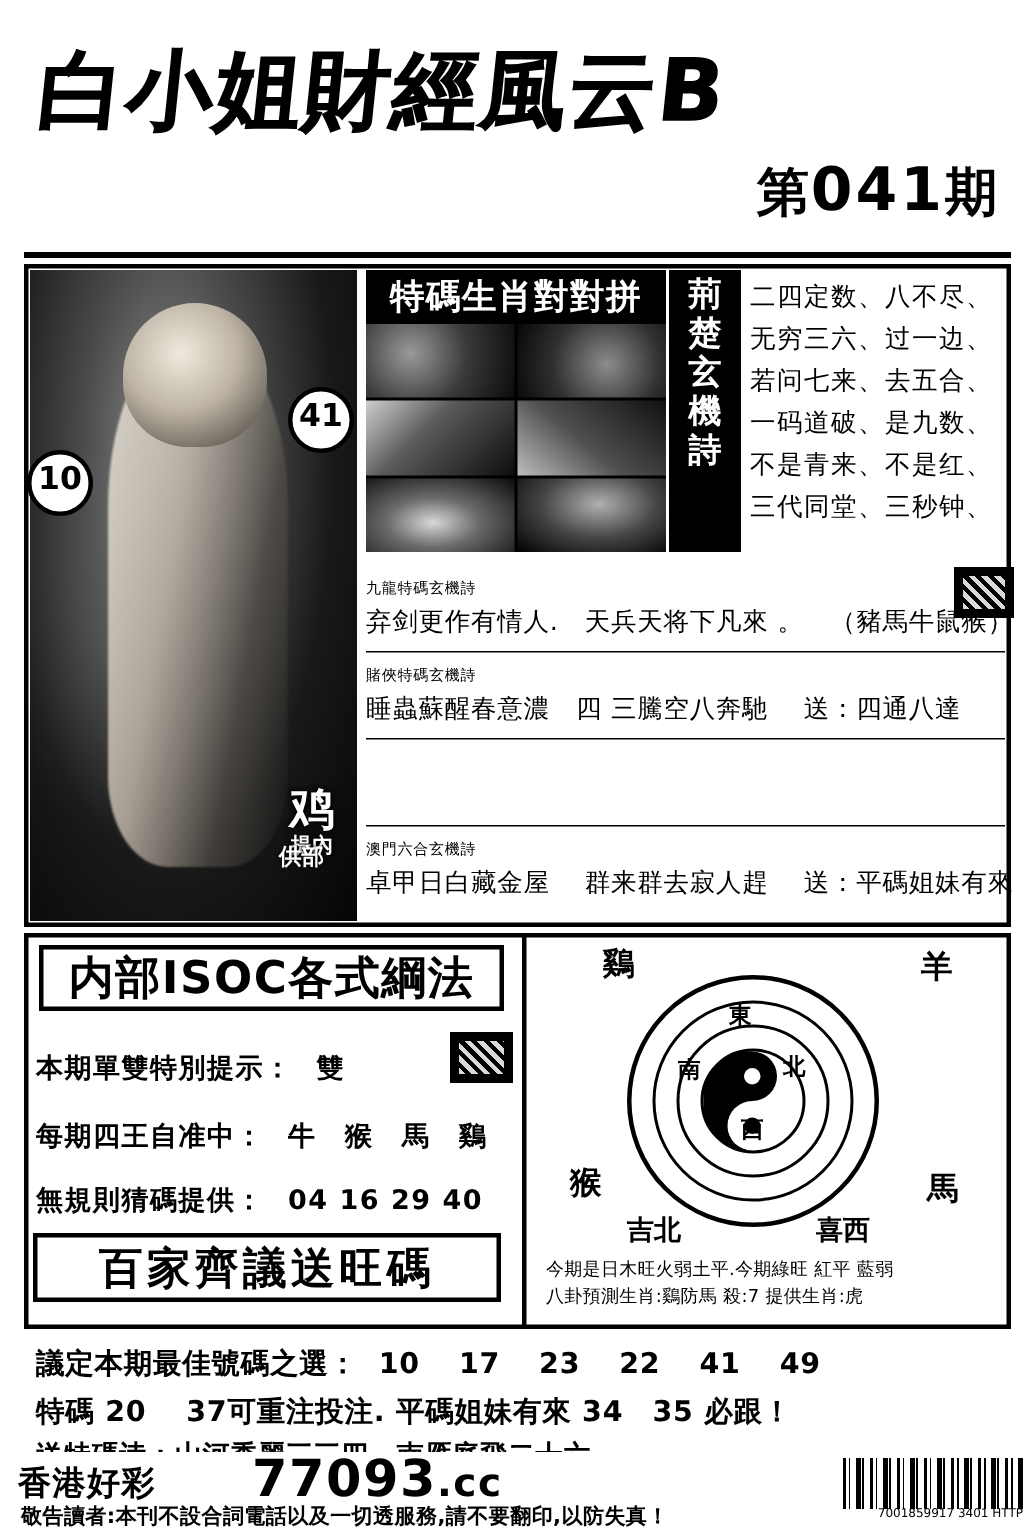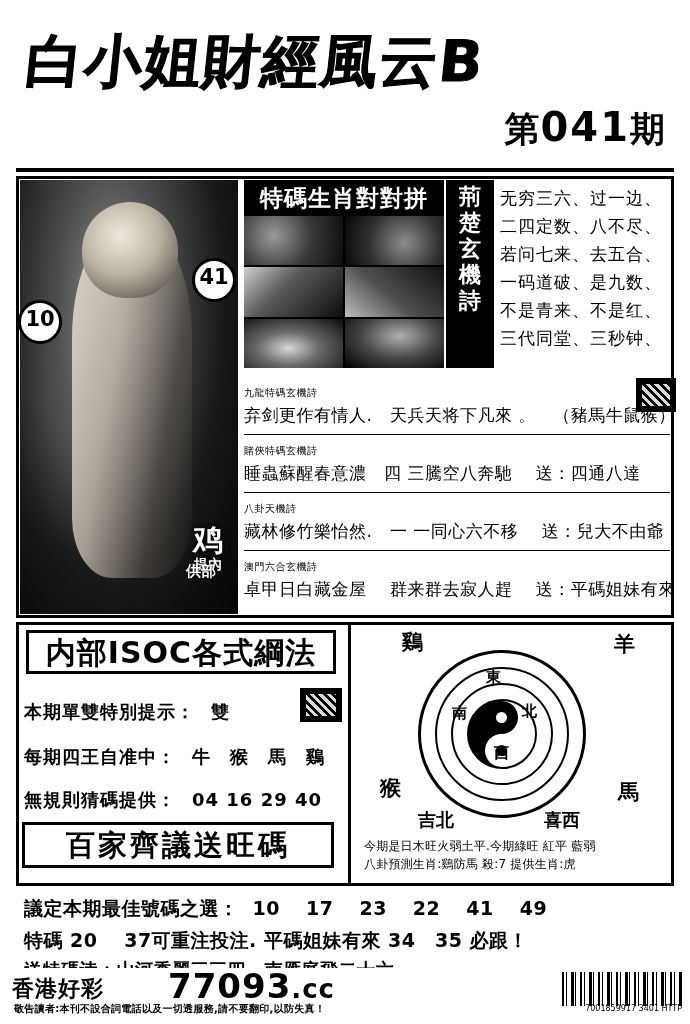--- a/index.html
+++ b/index.html
@@ -466,21 +466,21 @@
     position: absolute;
     right: 8px;
     top: 1004px;
     font-size: 8px;
     color: #000;
   }
   .disclaimer {
     position: absolute;
     left: 14px;
     top: 1002px;
-    font-size: 10px;
+    font-size: 14px;
     font-weight: bold;
     color: #000;
     white-space: nowrap;
     letter-spacing: 0.3px;
   }
   .rule-bottom {
     position: absolute;
     left: 0;
     top: 996px;
     width: 690px;
@@ -533,45 +533,41 @@
 
   <div class="vstrip">
     <span>荊</span>
     <span>楚</span>
     <span>玄</span>
     <span>機</span>
     <span>詩</span>
   </div>
 
   <div class="verses">
+    <div>二四定数、八不尽、</div>
     <div>无穷三六、过一边、</div>
-    <div>二四定数、八不尽、</div>
     <div>若问七来、去五合、</div>
     <div>一码道破、是九数、</div>
     <div>不是青来、不是红、</div>
     <div>三代同堂、三秒钟、</div>
   </div>
 
   <div class="poem" style="top:382px;">
     <div class="t">九龍特碼玄機詩</div>
     <div class="b">弃剑更作有情人.　天兵天将下凡來 。　（豬馬牛鼠猴）</div>
   </div>
   <div class="stamp" style="left:636px;top:378px;"></div>
   <div class="hsep" style="top:434px;"></div>
 
   <div class="poem" style="top:440px;">
     <div class="t">賭俠特碼玄機詩</div>
     <div class="b">睡蟲蘇醒春意濃　四 三騰空八奔馳 　送：四通八達</div>
   </div>
   <div class="hsep" style="top:492px;"></div>
 
-  <div class="poem" style="top:498px;">
-    <div class="t">八卦天機詩</div>
-    <div class="b">藏林修竹樂怡然.　一 一同心六不移 　送：兒大不由爺</div>
-  </div>
   <div class="hsep" style="top:550px;"></div>
 
   <div class="poem" style="top:556px;">
     <div class="t">澳門六合玄機詩</div>
     <div class="b">卓甲日白藏金屋 　群来群去寂人趕 　送：平碼姐妹有來</div>
   </div>
 
   <div class="midblock"></div>
   <div class="vdiv"></div>
 

